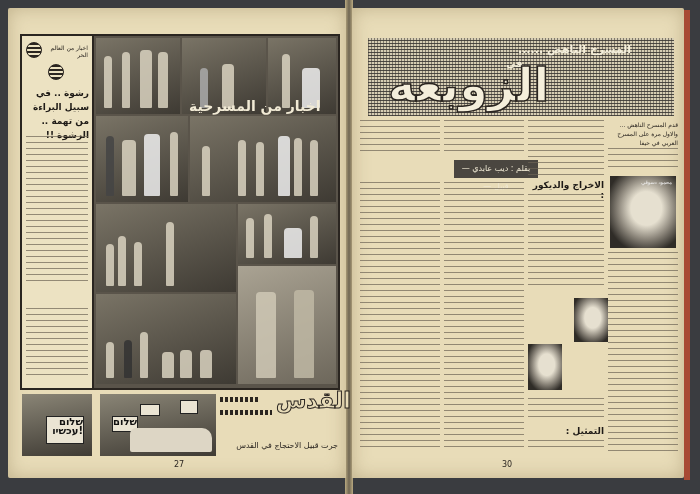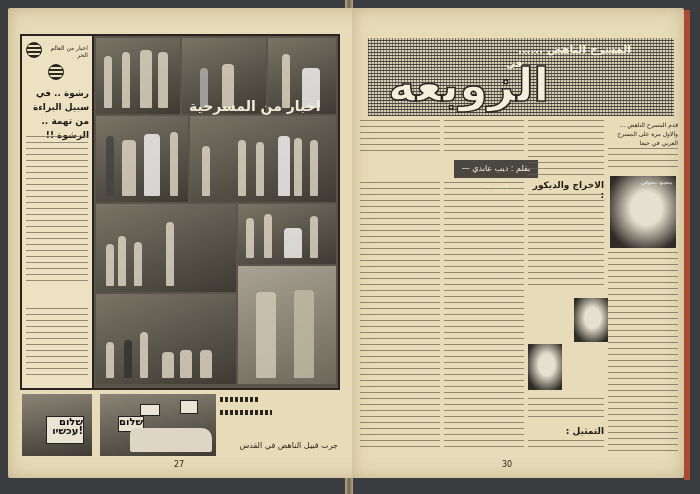--- a/index.html
+++ b/index.html
@@ -1,19 +1,19 @@
 <!DOCTYPE html>
 <html><head>
 <meta charset="utf-8">
 <style>
   html,body{margin:0;padding:0;}
   body{width:700px;height:494px;background:#3a3c40;position:relative;overflow:hidden;font-family:"DejaVu Sans",sans-serif;}
   .spine{position:absolute;left:345px;top:0;width:8px;height:494px;background:linear-gradient(90deg,#b9a980,#6f6653,#b9a980);}
   .page{position:absolute;top:8px;height:470px;background:#e8dcb8;box-shadow:inset 0 0 18px rgba(120,100,60,.35);}
-  .page.left{left:8px;width:338px;border-radius:2px 0 0 2px;padding-left:46px;}
+  .page.left{left:8px;width:338px;border-radius:2px 0 0 2px;}
   .page.right{left:352px;width:332px;border-radius:0 2px 2px 0;}
   .edge-red{position:absolute;left:684px;top:10px;width:6px;height:470px;background:#a84a34;}
   .rtl{direction:rtl;text-align:right;}
   .frame{position:absolute;left:12px;top:26px;width:316px;height:352px;border:2px solid #2a2520;}
   .sidebar{position:absolute;left:0;top:0;width:70px;height:352px;border-right:2px solid #2a2520;background:#ece2c2;}
   .globe{position:absolute;width:14px;height:14px;border-radius:50%;background:repeating-linear-gradient(0deg,#2a2520 0 2px,#ece2c2 2px 4px);border:1px solid #2a2520;}
   .sb-label{position:absolute;font-size:6px;color:#2a2520;}
   .sb-headline{position:absolute;left:3px;width:64px;font-size:9px;font-weight:bold;color:#1e1a16;line-height:14px;}
   .textlines{position:absolute;background:repeating-linear-gradient(180deg,#6d6455 0 1px,transparent 1px 6px);opacity:.7;}
   .photos{position:absolute;left:72px;top:0;width:244px;height:352px;background:#5a544a;}
@@ -112,29 +112,30 @@
       </div>
     </div>
   </div>
 
   <div class="hr"></div>
 
   <div class="protest" style="left:14px;top:386px;width:70px;height:62px">
     <div class="sign" style="left:24px;top:22px;width:36px;height:26px">שלום עכשיו!</div>
   </div>
   <div class="protest" style="left:92px;top:386px;width:116px;height:62px">
-    <div class="sign" style="left:18px;top:22px;width:24px;height:14px">שלום</div>
+    <div class="sign" style="left:12px;top:22px;width:24px;height:14px">שלום</div>
     <div class="sign" style="left:40px;top:10px;width:18px;height:10px"></div>
     <div class="sign" style="left:80px;top:6px;width:16px;height:12px"></div>
     <div class="car" style="left:30px;top:34px;width:82px;height:24px"></div>
   </div>
 
   <div class="deco" style="left:212px;top:389px;width:40px"></div>
   <div class="deco" style="left:212px;top:402px;width:52px"></div>
-  <div class="peace-caption" style="top:430px">جرت قبيل الناهض في القدس</div>
+  <div class="peace-title" style="left:268px;top:380px">القدس</div>
+  <div class="peace-caption" style="top:430px">جرت قبيل الاحتجاج في القدس</div>
 
   <div class="pagenum" style="left:166px;top:452px">27</div>
 </div>
 
 <div class="page right">
   <div class="banner">
     <div class="banner-sub">المسرح الناهض ......</div>
     <div class="banner-fi">في</div>
     <div class="banner-title">الزوبعه</div>
   </div>

